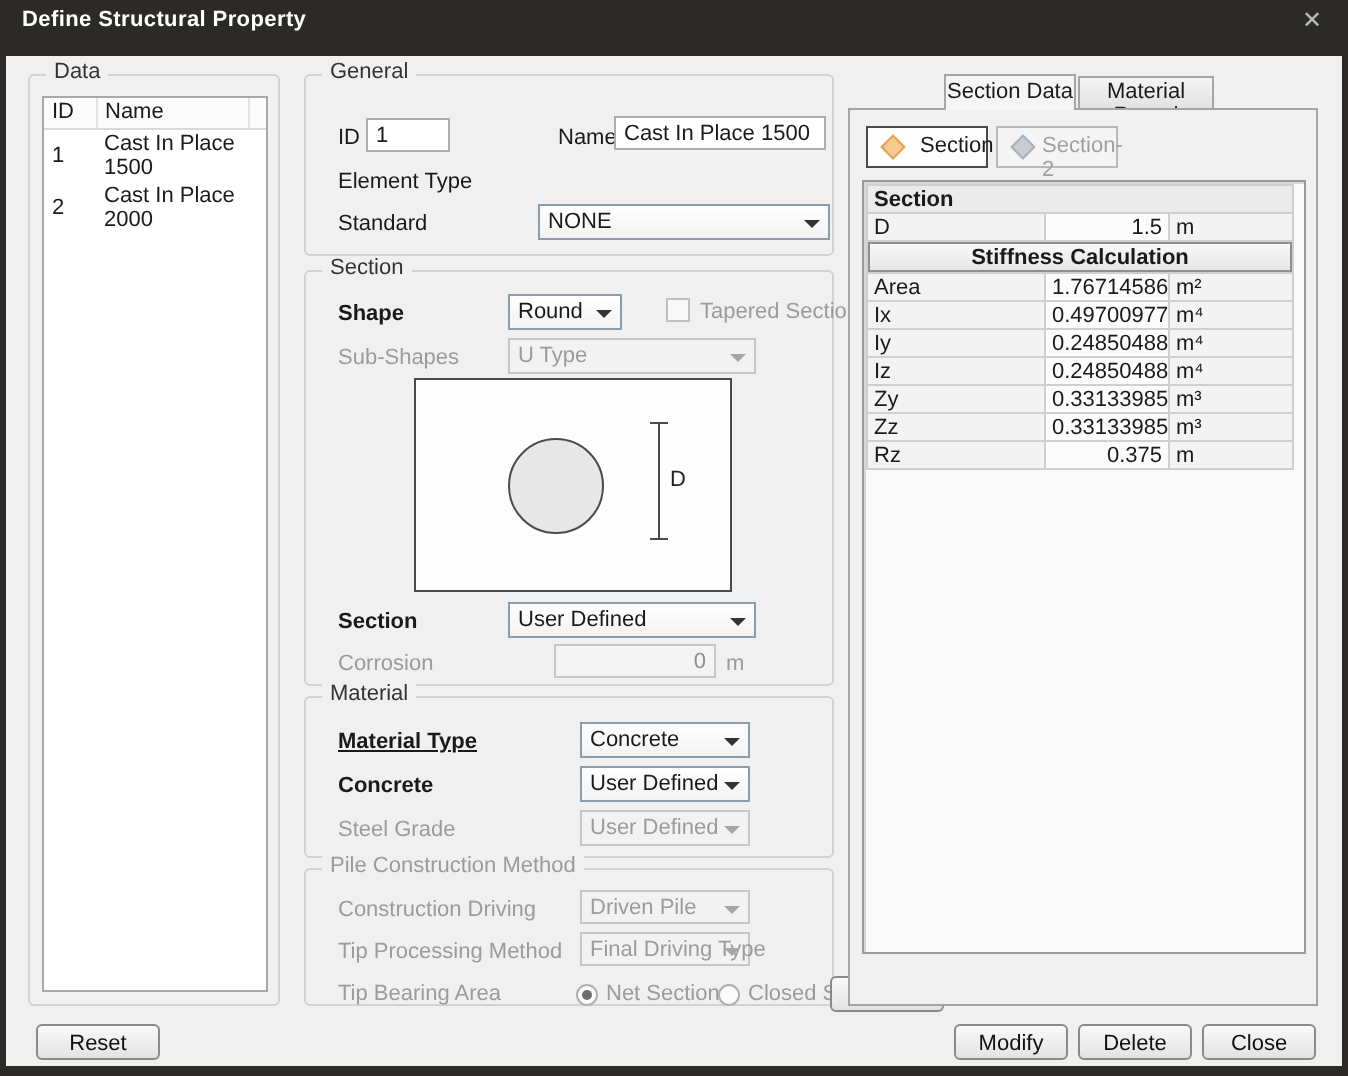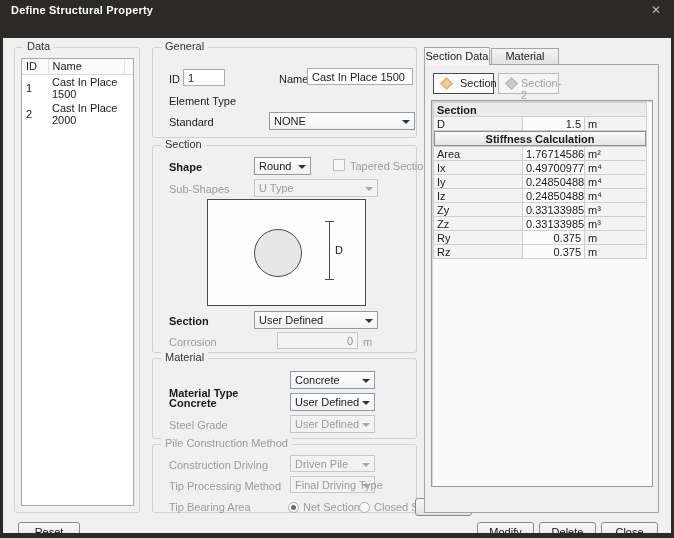--- a/index.html
+++ b/index.html
@@ -1,19 +1,19 @@
 <!DOCTYPE html>
 <html><head>
 <meta charset="utf-8">
 <style>
   html,body{margin:0;padding:0;background:#555;}
   *{box-sizing:border-box;font-family:"Liberation Sans","DejaVu Sans",sans-serif;}
   .window{position:relative;width:674px;height:538px;background:#f0f0f0;
           border:solid #2c2a27;border-width:0 3px 5px 3px;overflow:hidden;}
-  .titlebar{position:relative;height:38px;background:#2c2a27;color:#fff;}
+  .titlebar{position:relative;height:28px;background:#2c2a27;color:#fff;}
   .titlebar .title{position:absolute;left:8px;top:4px;font-size:11px;font-weight:bold;letter-spacing:.2px;}
   .titlebar .close{position:absolute;right:10px;top:3px;font-size:12px;font-weight:bold;color:#b9b9b9;cursor:pointer;}
   .content{position:relative;width:668px;height:389px;background:#f0f0f0;font-size:11px;color:#1a1a1a;}
 
   .grp{position:absolute;border:1px solid #d2d2d2;border-radius:3px;background:#f0f0f0;}
   .grp>.glabel{position:absolute;top:-8px;left:8px;background:#f0f0f0;padding:0 4px;font-size:11px;color:#333;}
   .grp.dis>.glabel{color:#9b9b9b;}
   .flabel{position:absolute;font-size:11px;color:#1a1a1a;white-space:nowrap;}
   .flabel.dis{color:#9b9b9b;}
 
@@ -42,21 +42,21 @@
   .listbox td{padding:1px 4px;height:15px;color:#1a1a1a;}
 
   
   .diagram{position:absolute;background:#fdfdfd;border:1px solid #4a4a4a;}
   .circle{position:absolute;border-radius:50%;background:#e7e7e7;border:1px solid #4a4a4a;}
   .dimline{position:absolute;width:1px;background:#4a4a4a;}
   .dimtick{position:absolute;height:1px;width:9px;background:#4a4a4a;}
   .dimlabel{position:absolute;font-size:11px;color:#222;}
 
   
-  .tab{position:absolute;font-size:11px;text-align:center;border:1px solid #a5a5a5;cursor:pointer;}
+  .tab{position:absolute;font-size:11px;text-align:center;border:1px solid #a5a5a5;cursor:pointer;margin-left:48px;}
   .tab.active{background:#f5f5f5;border-bottom:none;z-index:3;padding-top:2px;}
   .tab.inactive{background:linear-gradient(#f4f4f4,#e2e2e2);z-index:1;padding-top:1px;}
   .tabpage{position:absolute;border:1px solid #a5a5a5;background:#f0f0f0;z-index:2;}
 
   .secbtn{position:absolute;height:21px;border:1px solid #4a4a4a;background:#fdfdfd;cursor:pointer;}
   .secbtn .diamond{position:absolute;left:8px;top:5px;width:9px;height:9px;transform:rotate(45deg);
                    background:#f5ca8e;border:1px solid #e0a254;}
   .secbtn .blabel{position:absolute;left:26px;top:3px;font-size:11px;}
   .secbtn.dis{border-color:#b9b9b9;background:#f4f4f4;}
   .secbtn.dis .diamond{background:#c7cdd2;border-color:#aab0b5;}
@@ -167,21 +167,21 @@
       </div>
 
       <span class="flabel dis" style="left:16px;top:190px;">Corrosion</span>
       <input class="tfield dis" style="left: 124px; top: 186px; width: 81px; height: 17px;" value="0">
       <span class="flabel dis" style="left:210px;top:190px;">m</span>
     </div>
 
     <div class="grp" style="left:149px;top:320px;width:265px;height:81px;">
       <span class="glabel">Material</span>
 
-      <span class="flabel" style="left:16px;top:28px;font-weight:bold;">Material Type</span>
+      <span class="flabel" style="left:16px;top:16px;font-weight:bold;text-decoration:underline;">Material Type</span>
       <div class="combo" style="left:137px;top:12px;width:85px;">
         <span class="cval">Concrete</span>
         <span class="carr"></span>
       </div>
 
       <span class="flabel" style="left:16px;top:38px;font-weight:bold;">Concrete</span>
       <div class="combo" style="left:137px;top:34px;width:85px;">
         <span class="cval">User Defined</span>
         <span class="carr"></span>
       </div>
@@ -279,25 +279,20 @@
                 <td class="pval">0.3313398501</td>
                 <td class="punit">m³</td>
               </tr>
 
               <tr>
                 <td class="pname">Zz</td>
                 <td class="pval">0.3313398501</td>
                 <td class="punit">m³</td>
               </tr>
 
-              <tr>
-                <td class="pname">Ry</td>
-                <td class="pval">0.375</td>
-                <td class="punit">m</td>
-              </tr>
 
               <tr>
                 <td class="pname">Rz</td>
                 <td class="pval">0.375</td>
                 <td class="punit">m</td>
               </tr>
 
           </tbody>
         </table>
       </div>

